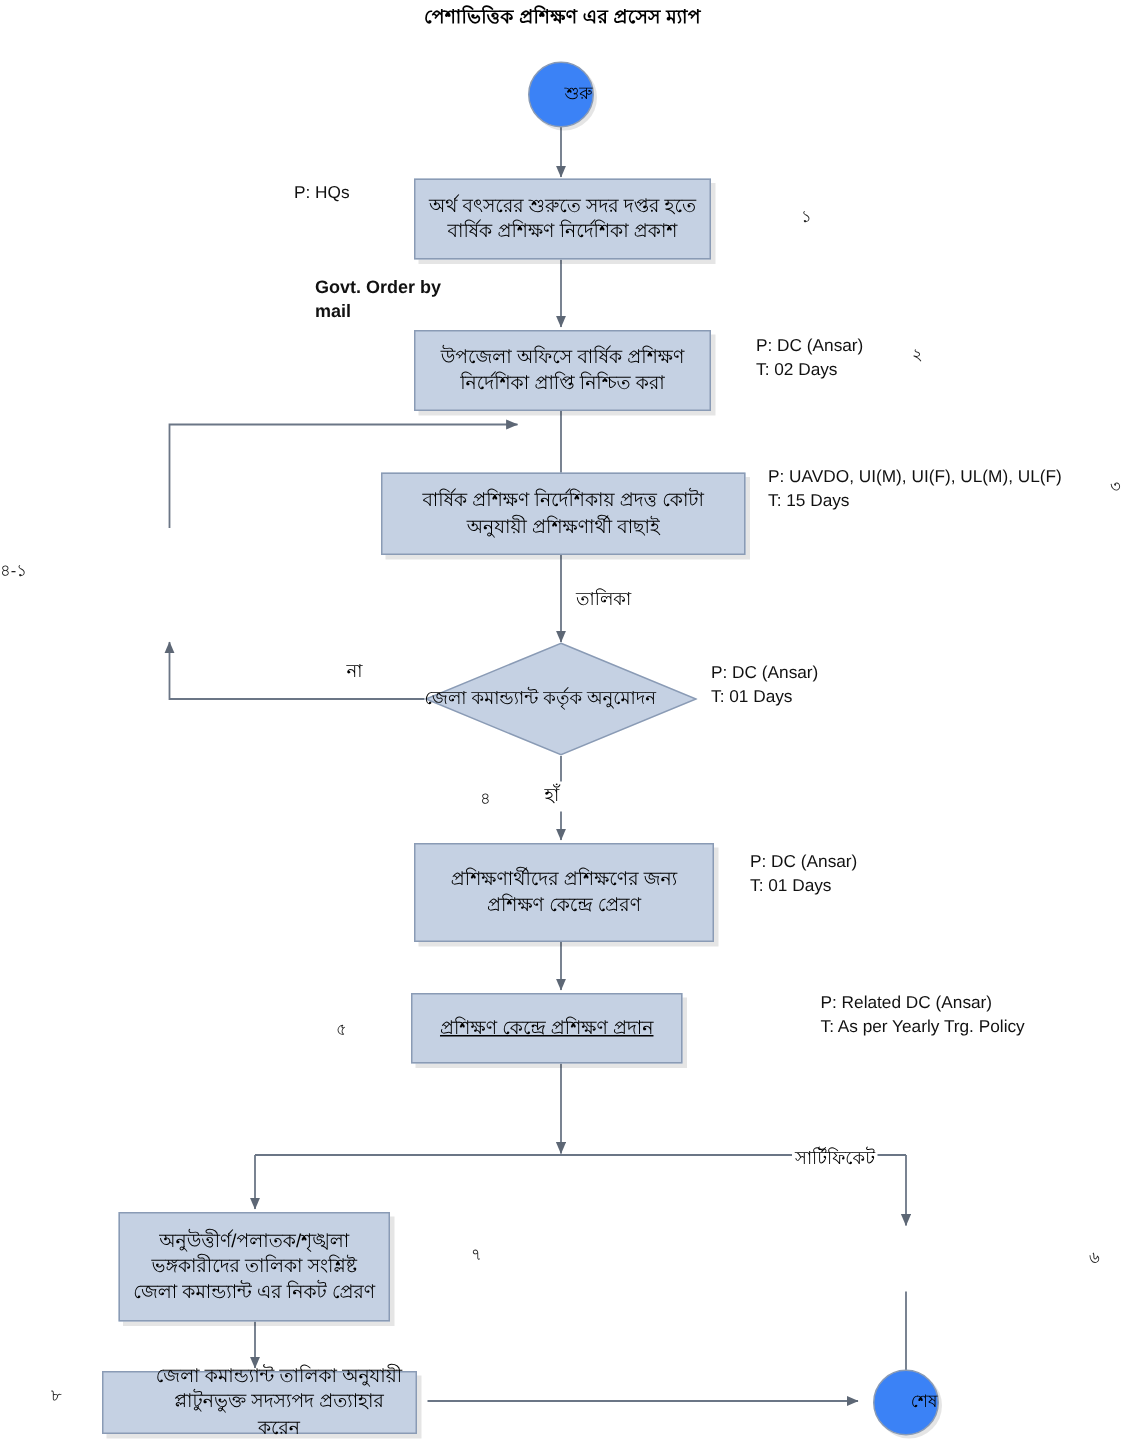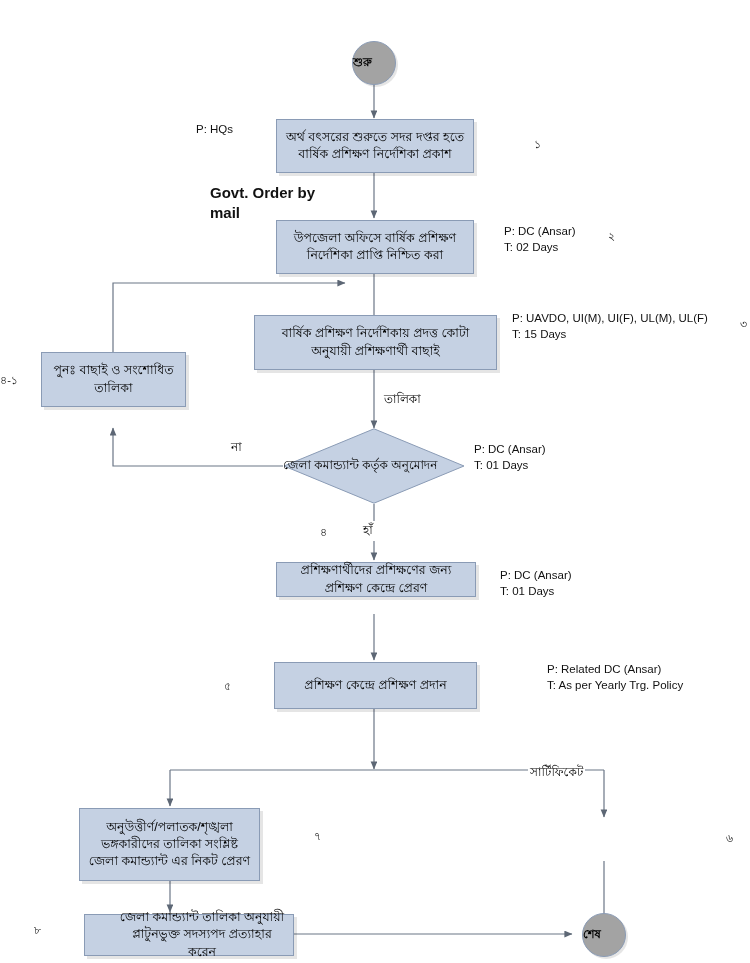--- a/index.html
+++ b/index.html
@@ -43,28 +43,27 @@
     line-height: 1.38;
     padding: 3px 6px;
   }
   .node span { display: block; width: 100%; }
   .terminator {
     position: absolute;
     box-sizing: border-box;
     width: 44px;
     height: 44px;
     border-radius: 50%;
-    background: #a3a3a3;
+    background: #3b82f6;
     border: 1px solid #8a9bb5;
     box-shadow: 2px 2px 0 rgba(0,0,0,0.10);
     display: flex;
     align-items: center;
-    justify-content: flex-start;
+    justify-content: flex-end;
     font-size: 11.5px;
-    font-weight: bold;
   }
   .decision {
     position: absolute;
     box-sizing: border-box;
     display: flex;
     align-items: center;
     justify-content: center;
   }
   .decision svg { position: absolute; left: 0; top: 0; }
   .decision .dec-text {
@@ -76,41 +75,42 @@
     width: 100%;
   }
   
   .ann {
     position: absolute;
     font-size: 11.5px;
     line-height: 1.35;
     white-space: pre-line;
     color: #111;
   }
-  .ann.bold { font-weight: bold; font-size: 15px; }
+  .ann.bold { font-weight: bold; font-size: 12px; }
   .num {
     position: absolute;
     font-size: 11px;
     color: #222;
   }
   .edge-label {
     position: absolute;
     font-size: 12px;
     background: #ffffff;
     padding: 0 2px;
     text-align: center;
   }
   
   #wires { position: absolute; left: 0; top: 0; width: 750px; height: 963px; }
 </style>
 </head>
 <body>
 
 <div id="canvas">
 
+  <div class="title">পেশাভিত্তিক প্রশিক্ষণ এর প্রসেস ম্যাপ</div>
 
   <svg id="wires" viewBox="0 0 750 963">
     <defs>
       <marker id="arrow" markerWidth="9" markerHeight="9" refX="7.6" refY="3.4" orient="auto" markerUnits="userSpaceOnUse">
         <path d="M0,0 L8,3.4 L0,6.8 z" fill="#5d6775"></path>
       </marker>
     </defs>
     <g stroke="#6b7686" stroke-width="1.2" fill="none">
 
       <path d="M374,83 L374,118" marker-end="url(#arrow)"></path>
@@ -154,45 +154,42 @@
   </div>
 
   <div class="node" style="left:276px; top:220px; width:198px; height:54px;">
     <span>উপজেলা অফিসে বার্ষিক প্রশিক্ষণ নির্দেশিকা প্রাপ্তি নিশ্চিত করা</span>
   </div>
 
   <div class="node" style="left:254px; top:315px; width:243px; height:55px;">
     <span>বার্ষিক প্রশিক্ষণ নির্দেশিকায় প্রদত্ত কোটা অনুযায়ী প্রশিক্ষণার্থী বাছাই</span>
   </div>
 
-  <div class="node" style="left:41px; top:352px; width:145px; height:55px;">
-    <span>পুনঃ  বাছাই ও সংশোধিত তালিকা</span>
-  </div>
 
   <div class="decision" style="left:283px; top:428px; width:182px; height:76px;">
     <svg width="182" height="76">
       <polygon points="91,0.8 181,38 91,75.2 1,38" fill="#c5d1e3" stroke="#8a9bb5" stroke-width="1"></polygon>
     </svg>
     <div class="dec-text">জেলা কমান্ড্যান্ট কর্তৃক অনুমোদন</div>
   </div>
 
-  <div class="node" style="left:276px; top:562px; width:200px; height:35px;">
+  <div class="node" style="left:276px; top:562px; width:200px; height:66px;">
     <span>প্রশিক্ষণার্থীদের প্রশিক্ষণের জন্য প্রশিক্ষণ কেন্দ্রে প্রেরণ</span>
   </div>
 
-  <div class="node" style="left:274px; top:662px; width:203px; height:47px;">
+  <div class="node" style="left:274px; top:662px; width:181px; height:47px;text-decoration:underline;">
     <span>প্রশিক্ষণ কেন্দ্রে প্রশিক্ষণ প্রদান</span>
   </div>
 
   <div class="node" style="left:79px; top:808px; width:181px; height:73px;">
     <span>অনুউত্তীর্ণ/পলাতক/শৃঙ্খলা ভঙ্গকারীদের তালিকা সংশ্লিষ্ট  জেলা কমান্ড্যান্ট এর নিকট প্রেরণ</span>
   </div>
 
 
-  <div class="node" style="left:84px; top:914px; width:210px; height:42px;padding-left:32px;">
+  <div class="node" style="left:68px; top:914px; width:210px; height:42px;padding-left:32px;">
     <span>জেলা কমান্ড্যান্ট তালিকা অনুযায়ী প্লাটুনভুক্ত সদস্যপদ প্রত্যাহার করেন</span>
   </div>
 
   <div class="terminator" style="left:582px; top:913px;">
     <span>শেষ</span>
   </div>
 
   <div class="ann" style="left:196px; top:122px;">P: HQs</div>
   <div class="ann bold" style="left:210px; top:183px;">Govt. Order by
 mail</div>

